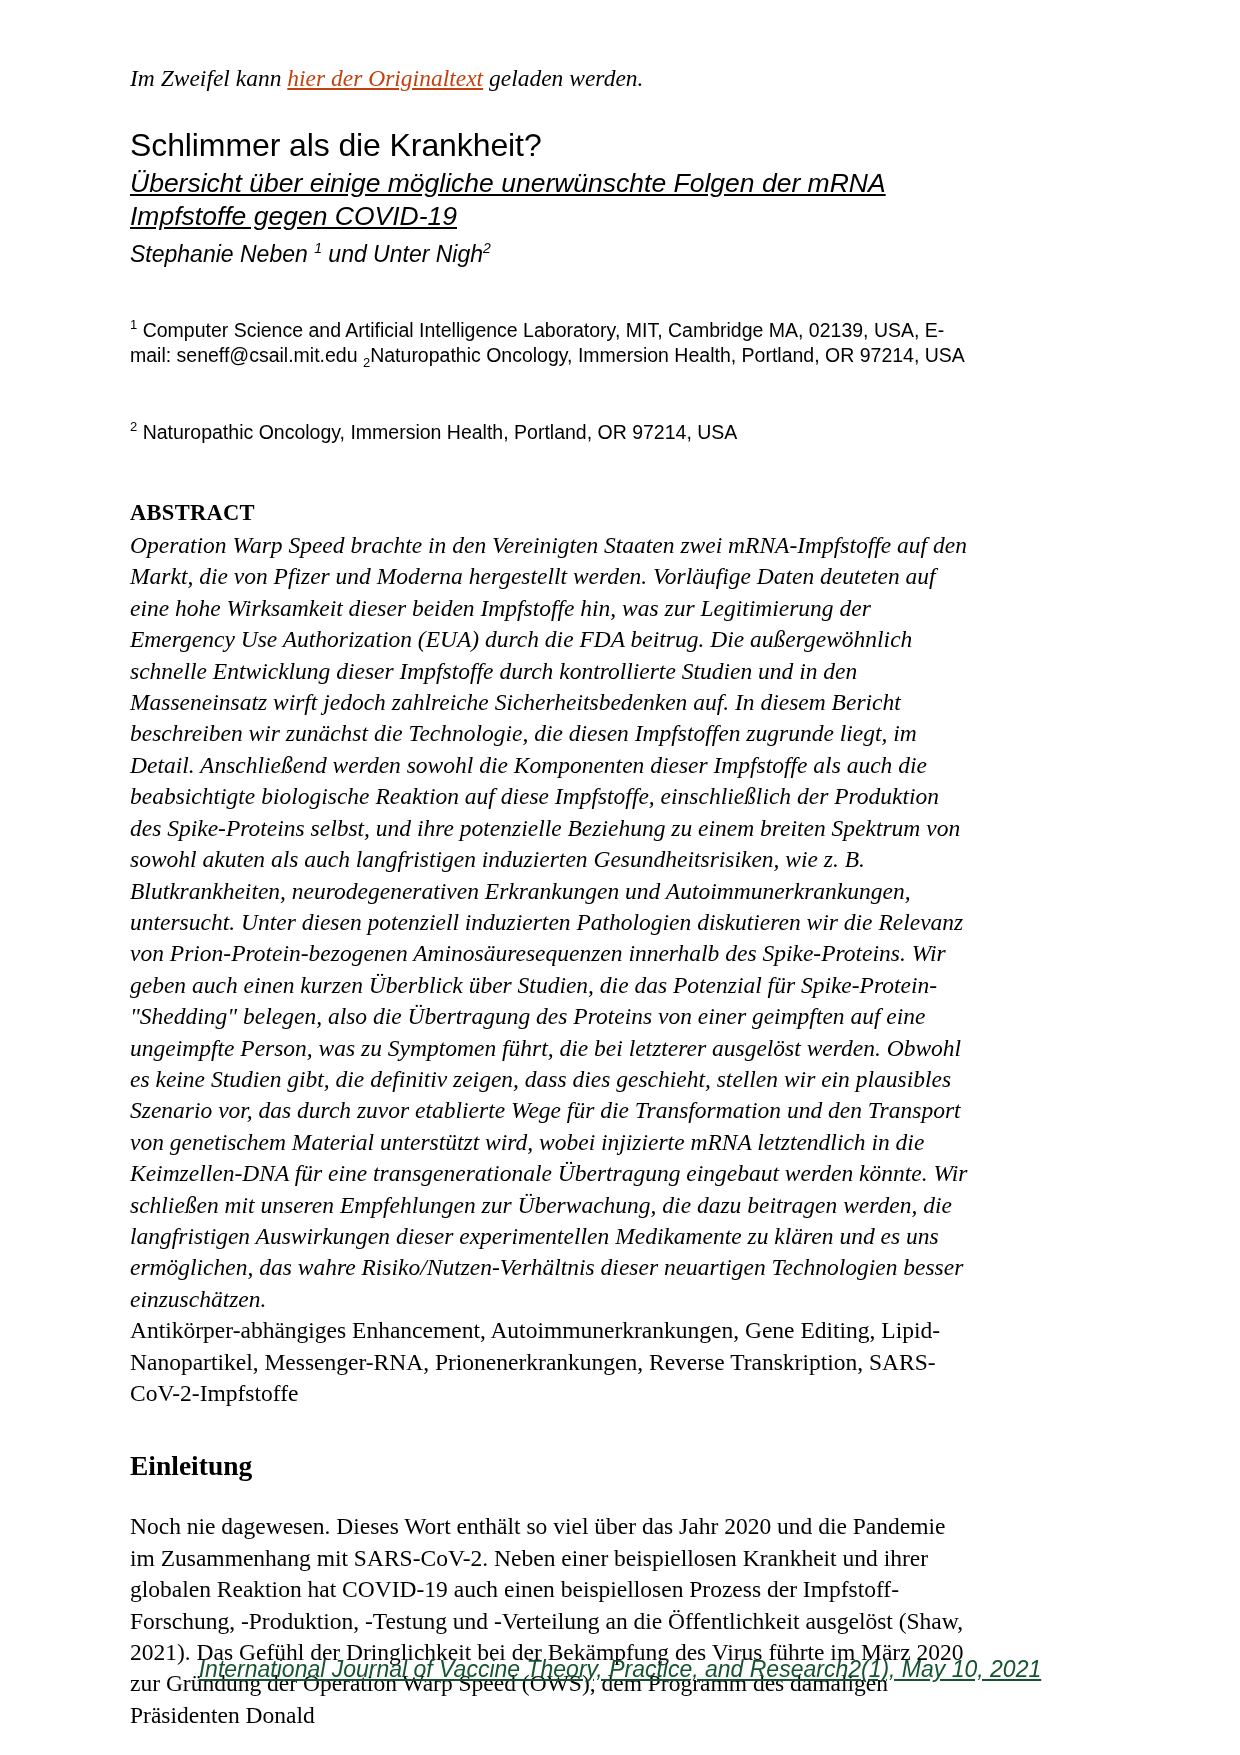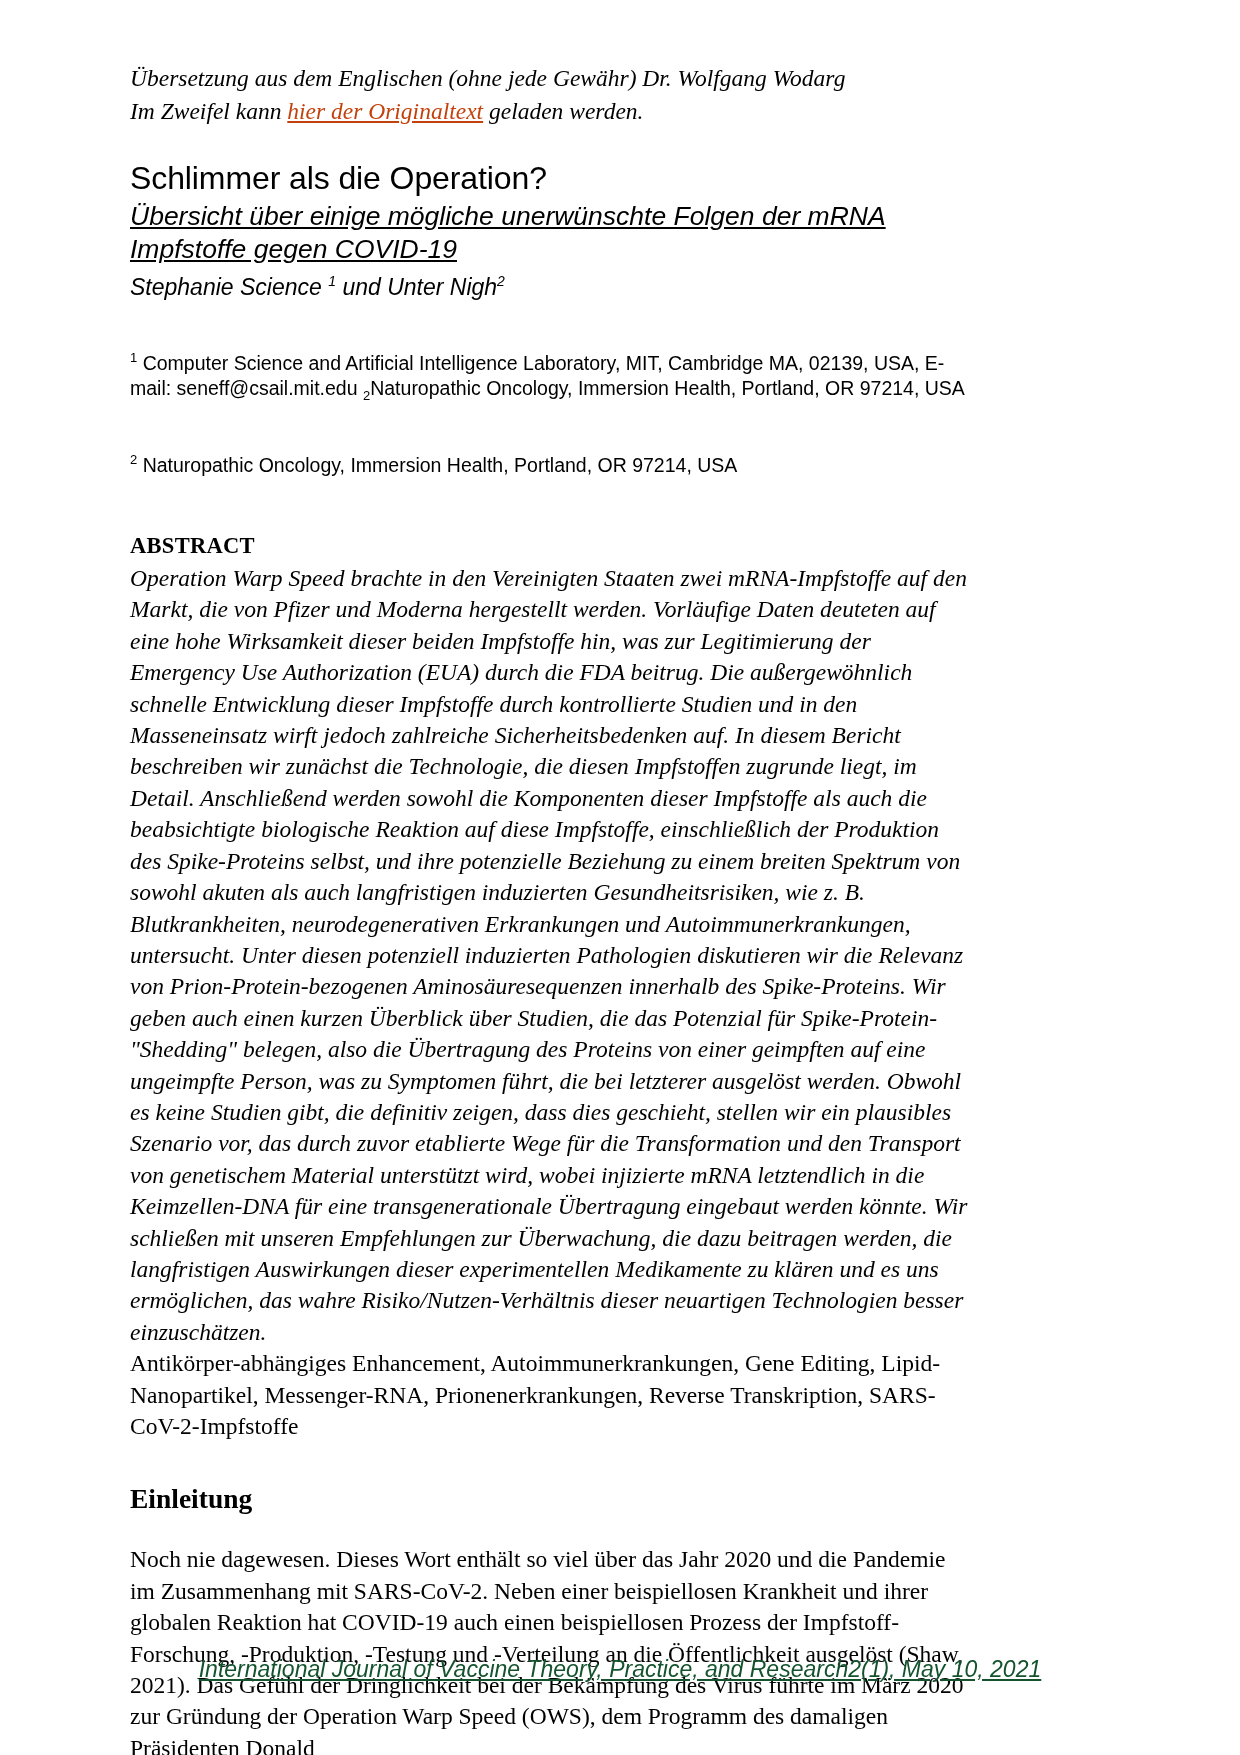--- a/index.html
+++ b/index.html
@@ -149,28 +149,27 @@
     color: #14532d;
     text-decoration: underline;
   }
 </style>
 </head>
 <body>
 
 <div class="page">
 
   <div class="translator-note">
-    <span class="line">Übersetzung aus dem Englischen (ohne jede Gewähr) Dr. Wolfgang Wodarg</span>
     <span class="line"><span>Im Zweifel kann </span><a class="doc-link" href="#">hier der Originaltext</a><span> geladen werden.</span></span>
   </div>
 
   <div class="title-block">
-    <h1 class="doc-title">Schlimmer als die Operation?</h1>
+    <h1 class="doc-title">Schlimmer als die Krankheit?</h1>
     <div class="doc-subtitle">Übersicht über einige mögliche unerwünschte Folgen der mRNA Impfstoffe gegen COVID-19</div>
-    <div class="doc-authors"><span>Stephanie Science </span><sup>1</sup><span> und Unter Nigh</span><sup>2</sup></div>
+    <div class="doc-authors"><span>Stephanie Neben </span><sup>1</sup><span> und Unter Nigh</span><sup>2</sup></div>
   </div>
 
   <div class="affiliations">
     <span class="aff-line"><sup>1</sup><span> Computer Science and Artificial Intelligence Laboratory, MIT, Cambridge MA, 02139, USA, E-</span><span>mail: seneff@csail.mit.edu </span><sub>2</sub><span>Naturopathic Oncology, Immersion Health, Portland, OR 97214, USA</span></span>
     <span class="aff-line"><sup>2</sup><span> Naturopathic Oncology, Immersion Health, Portland, OR 97214, USA</span></span>
   </div>
 
   <div class="abstract-heading">ABSTRACT</div>
   <p class="abstract-body">Operation Warp Speed brachte in den Vereinigten Staaten zwei mRNA-Impfstoffe auf den Markt, die von Pfizer und Moderna hergestellt werden. Vorläufige Daten deuteten auf eine hohe Wirksamkeit dieser beiden Impfstoffe hin, was zur Legitimierung der Emergency Use Authorization (EUA) durch die FDA beitrug. Die außergewöhnlich schnelle Entwicklung dieser Impfstoffe durch kontrollierte Studien und in den Masseneinsatz wirft jedoch zahlreiche Sicherheitsbedenken auf. In diesem Bericht beschreiben wir zunächst die Technologie, die diesen Impfstoffen zugrunde liegt, im Detail. Anschließend werden sowohl die Komponenten dieser Impfstoffe als auch die beabsichtigte biologische Reaktion auf diese Impfstoffe, einschließlich der Produktion des Spike-Proteins selbst, und ihre potenzielle Beziehung zu einem breiten Spektrum von sowohl akuten als auch langfristigen induzierten Gesundheitsrisiken, wie z. B. Blutkrankheiten, neurodegenerativen Erkrankungen und Autoimmunerkrankungen, untersucht. Unter diesen potenziell induzierten Pathologien diskutieren wir die Relevanz von Prion-Protein-bezogenen Aminosäuresequenzen innerhalb des Spike-Proteins. Wir geben auch einen kurzen Überblick über Studien, die das Potenzial für Spike-Protein-"Shedding" belegen, also die Übertragung des Proteins von einer geimpften auf eine ungeimpfte Person, was zu Symptomen führt, die bei letzterer ausgelöst werden. Obwohl es keine Studien gibt, die definitiv zeigen, dass dies geschieht, stellen wir ein plausibles Szenario vor, das durch zuvor etablierte Wege für die Transformation und den Transport von genetischem Material unterstützt wird, wobei injizierte mRNA letztendlich in die Keimzellen-DNA für eine transgenerationale Übertragung eingebaut werden könnte. Wir schließen mit unseren Empfehlungen zur Überwachung, die dazu beitragen werden, die langfristigen Auswirkungen dieser experimentellen Medikamente zu klären und es uns ermöglichen, das wahre Risiko/Nutzen-Verhältnis dieser neuartigen Technologien besser einzuschätzen.</p>
 

